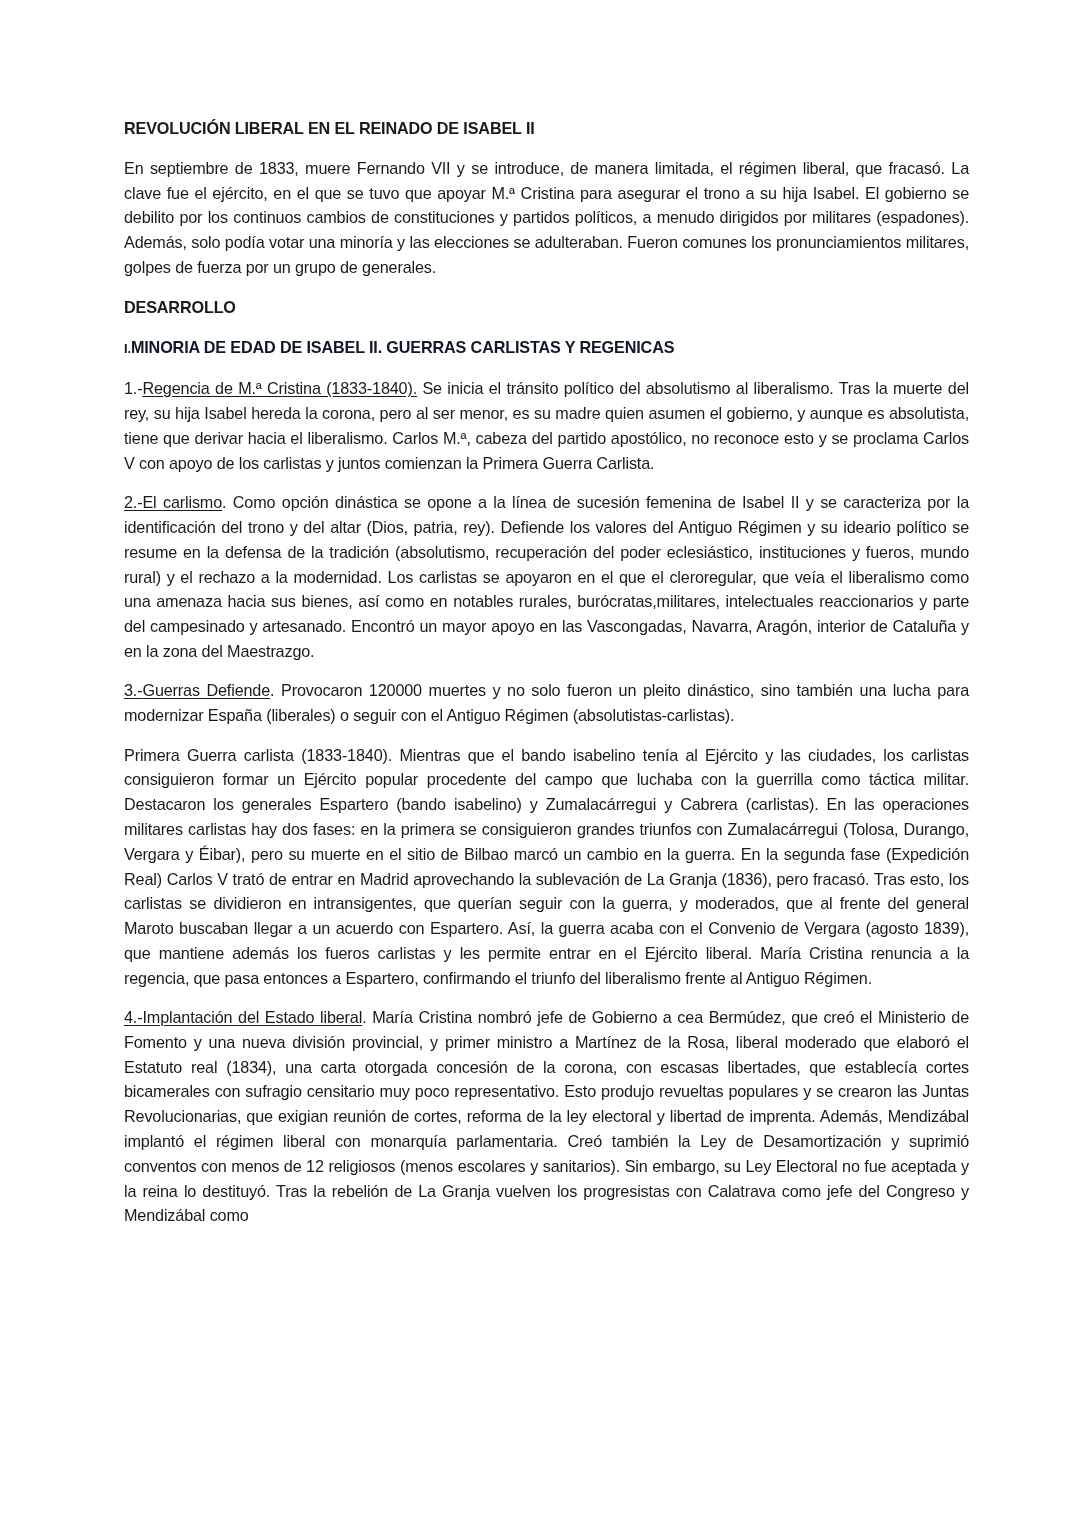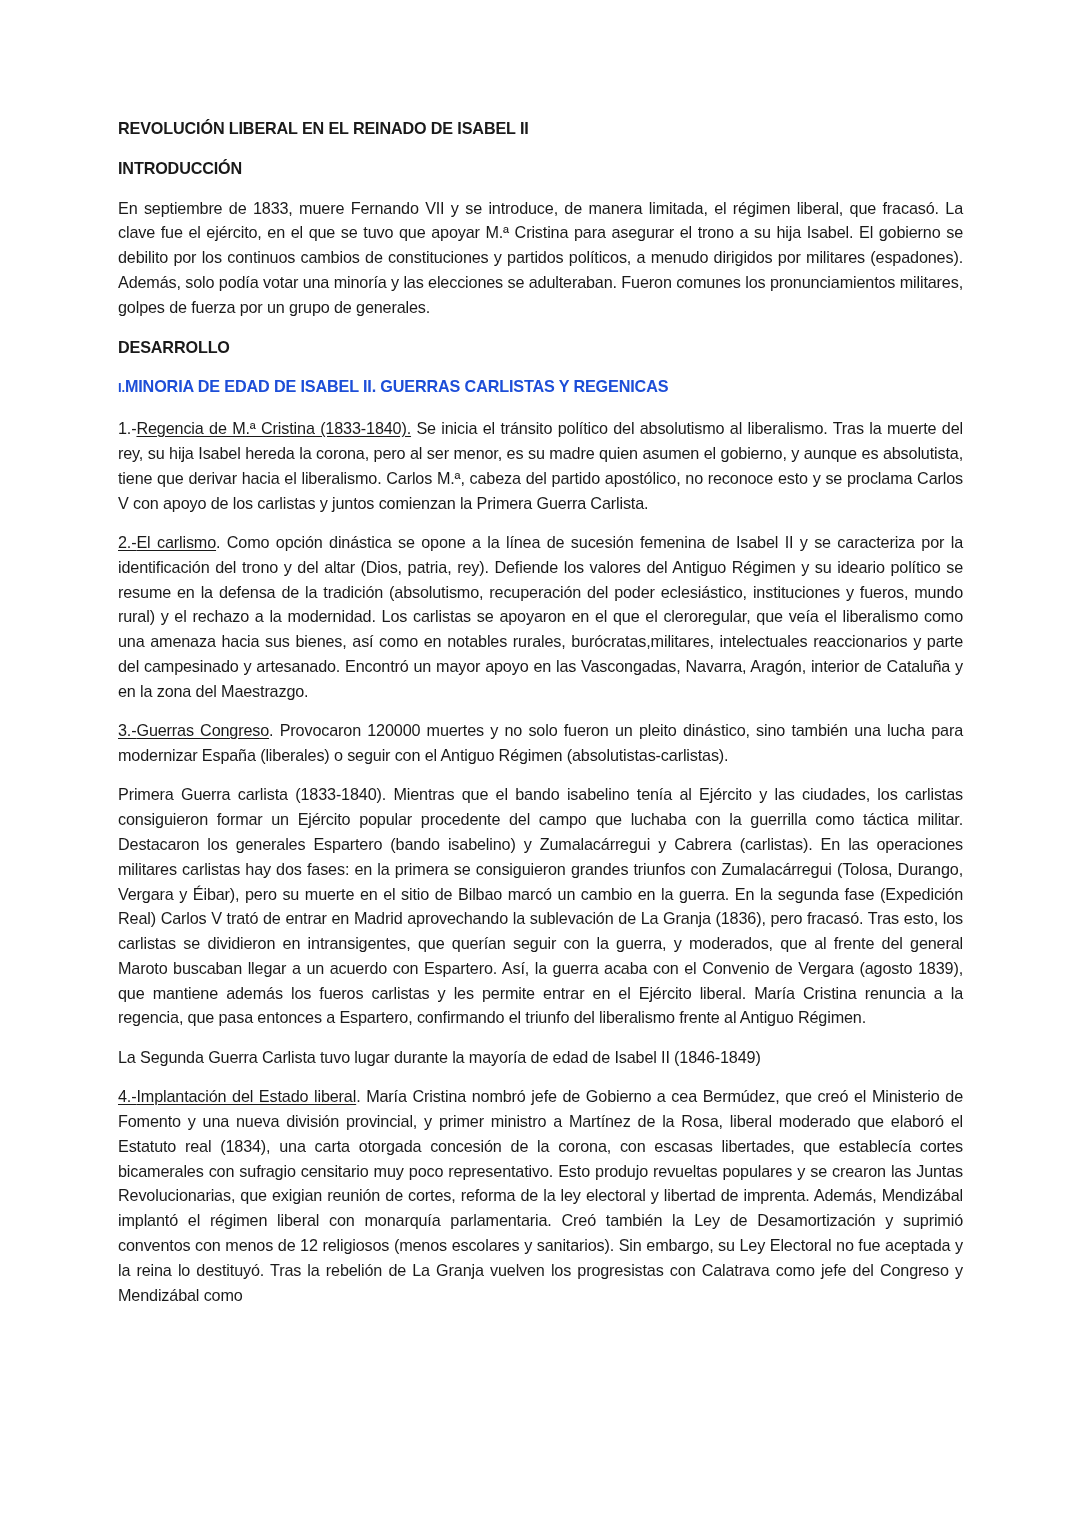--- a/index.html
+++ b/index.html
@@ -2,50 +2,48 @@
 <html><head>
 <meta charset="utf-8">
 <style>
   html, body { margin: 0; padding: 0; background: #ffffff; }
   body {
     width: 1080px; height: 1526px; position: relative; overflow: hidden;
     font-family: "Liberation Sans", sans-serif;
     color: #1a1a1a;
   }
   .page {
-    position: absolute; left: 118px; top: 116px; width: 845px;
+    position: absolute; left: 124px; top: 116px; width: 845px;
     font-size: 16.2px; line-height: 24.8px;
     letter-spacing: -0.15px;
   }
   .h { font-weight: bold; margin: 0; }
   .title { margin-bottom: 15px; }
   .intro-h { margin-bottom: 15px; }
   p { margin: 0; text-align: justify; }
   .intro-p { }
   .dev-h { margin-top: 15px; margin-bottom: 15px; }
-  .red-h { color: #1d4ed8; margin-bottom: 15px; }
+  .red-h { color: #0f172a; margin-bottom: 15px; }
   .red-h .num { font-size: 13px; }
   .para { margin-bottom: 14.6px; }
   u { text-underline-offset: 2px; margin-top: 36px; }
 </style>
 </head>
 <body>
 
 <div class="page">
   <div class="h title">REVOLUCIÓN LIBERAL EN EL REINADO DE ISABEL II</div>
-  <div class="h intro-h">INTRODUCCIÓN</div>
   <p class="intro-p">En septiembre de 1833, muere Fernando VII y se introduce, de manera limitada, el régimen liberal, que fracasó. La clave fue el ejército, en el que se tuvo que apoyar M.ª Cristina para asegurar el trono a su hija Isabel. El gobierno se debilito por los continuos cambios de constituciones y partidos políticos, a menudo dirigidos por militares (espadones). Además, solo podía votar una minoría y las elecciones se adulteraban. Fueron comunes los pronunciamientos militares, golpes de fuerza por un grupo de generales.</p>
 
   <div class="h dev-h">DESARROLLO</div>
   <div class="h red-h"><span class="num">I.</span><span>MINORIA DE EDAD DE ISABEL II. GUERRAS CARLISTAS Y REGENICAS</span></div>
 
   <p class="para"><span>1.-</span><u>Regencia de M.ª Cristina (1833-1840).</u><span> Se inicia el tránsito político del absolutismo al liberalismo. Tras la muerte del rey, su hija Isabel hereda la corona, pero al ser menor, es su madre quien asumen el gobierno, y aunque es absolutista, tiene que derivar hacia el liberalismo. Carlos M.ª, cabeza del partido apostólico, no reconoce esto y se proclama Carlos V con apoyo de los carlistas y juntos comienzan la Primera Guerra Carlista.</span></p>
 
   <p class="para"><u><span>2.-</span><span>El carlismo</span></u><span>. Como opción dinástica se opone a la línea de sucesión femenina de Isabel II y se caracteriza por la identificación del trono y del altar (Dios, patria, rey). Defiende los valores del Antiguo Régimen y su ideario político se resume en la defensa de la tradición (absolutismo, recuperación del poder eclesiástico, instituciones y fueros, mundo rural) y el rechazo a la modernidad. Los carlistas se apoyaron en el que el cleroregular, que veía el liberalismo como una amenaza hacia sus bienes, así como en notables rurales, burócratas,militares, intelectuales reaccionarios y parte del campesinado y artesanado. Encontró un mayor apoyo en las Vascongadas, Navarra, Aragón, interior de Cataluña y en la zona del Maestrazgo.</span></p>
 
-  <p class="para"><u><span>3.-</span><span>Guerras Congreso</span></u><span>. Provocaron 120000 muertes y no solo fueron un pleito dinástico, sino también una lucha para modernizar España (liberales) o seguir con el Antiguo Régimen (absolutistas-carlistas).</span></p>
+  <p class="para"><u><span>3.-</span><span>Guerras Defiende</span></u><span>. Provocaron 120000 muertes y no solo fueron un pleito dinástico, sino también una lucha para modernizar España (liberales) o seguir con el Antiguo Régimen (absolutistas-carlistas).</span></p>
 
   <p class="para">Primera Guerra carlista (1833-1840). Mientras que el bando isabelino tenía al Ejército y las ciudades, los carlistas consiguieron formar un Ejército popular procedente del campo que luchaba con la guerrilla como táctica militar. Destacaron los generales Espartero (bando isabelino) y Zumalacárregui y Cabrera (carlistas). En las operaciones militares carlistas hay dos fases: en la primera se consiguieron grandes triunfos con Zumalacárregui (Tolosa, Durango, Vergara y Éibar), pero su muerte en el sitio de Bilbao marcó un cambio en la guerra. En la segunda fase (Expedición Real) Carlos V trató de entrar en Madrid aprovechando la sublevación de La Granja (1836), pero fracasó. Tras esto, los carlistas se dividieron en intransigentes, que querían seguir con la guerra, y moderados, que al frente del general Maroto buscaban llegar a un acuerdo con Espartero. Así, la guerra acaba con el Convenio de Vergara (agosto 1839), que mantiene además los fueros carlistas y les permite entrar en el Ejército liberal. María Cristina renuncia a la regencia, que pasa entonces a Espartero, confirmando el triunfo del liberalismo frente al Antiguo Régimen.</p>
 
-  <p class="para">La Segunda Guerra Carlista tuvo lugar durante la mayoría de edad de Isabel II (1846-1849)</p>
 
   <p class="para"><u><span>4.-</span><span>Implantación del Estado liberal</span></u><span>. María Cristina nombró jefe de Gobierno a cea Bermúdez, que creó el Ministerio de Fomento y una nueva división provincial, y primer ministro a Martínez de la Rosa, liberal moderado que elaboró el Estatuto real (1834), una carta otorgada concesión de la corona, con escasas libertades, que establecía cortes bicamerales con sufragio censitario muy poco representativo. Esto produjo revueltas populares y se crearon las Juntas Revolucionarias, que exigian reunión de cortes, reforma de la ley electoral y libertad de imprenta. Además, Mendizábal implantó el régimen liberal con monarquía parlamentaria. Creó también la Ley de Desamortización y suprimió conventos con menos de 12 religiosos (menos escolares y sanitarios). Sin embargo, su Ley Electoral no fue aceptada y la reina lo destituyó. Tras la rebelión de La Granja vuelven los progresistas con Calatrava como jefe del Congreso y Mendizábal como</span></p>
 </div>
 
 </body></html>

